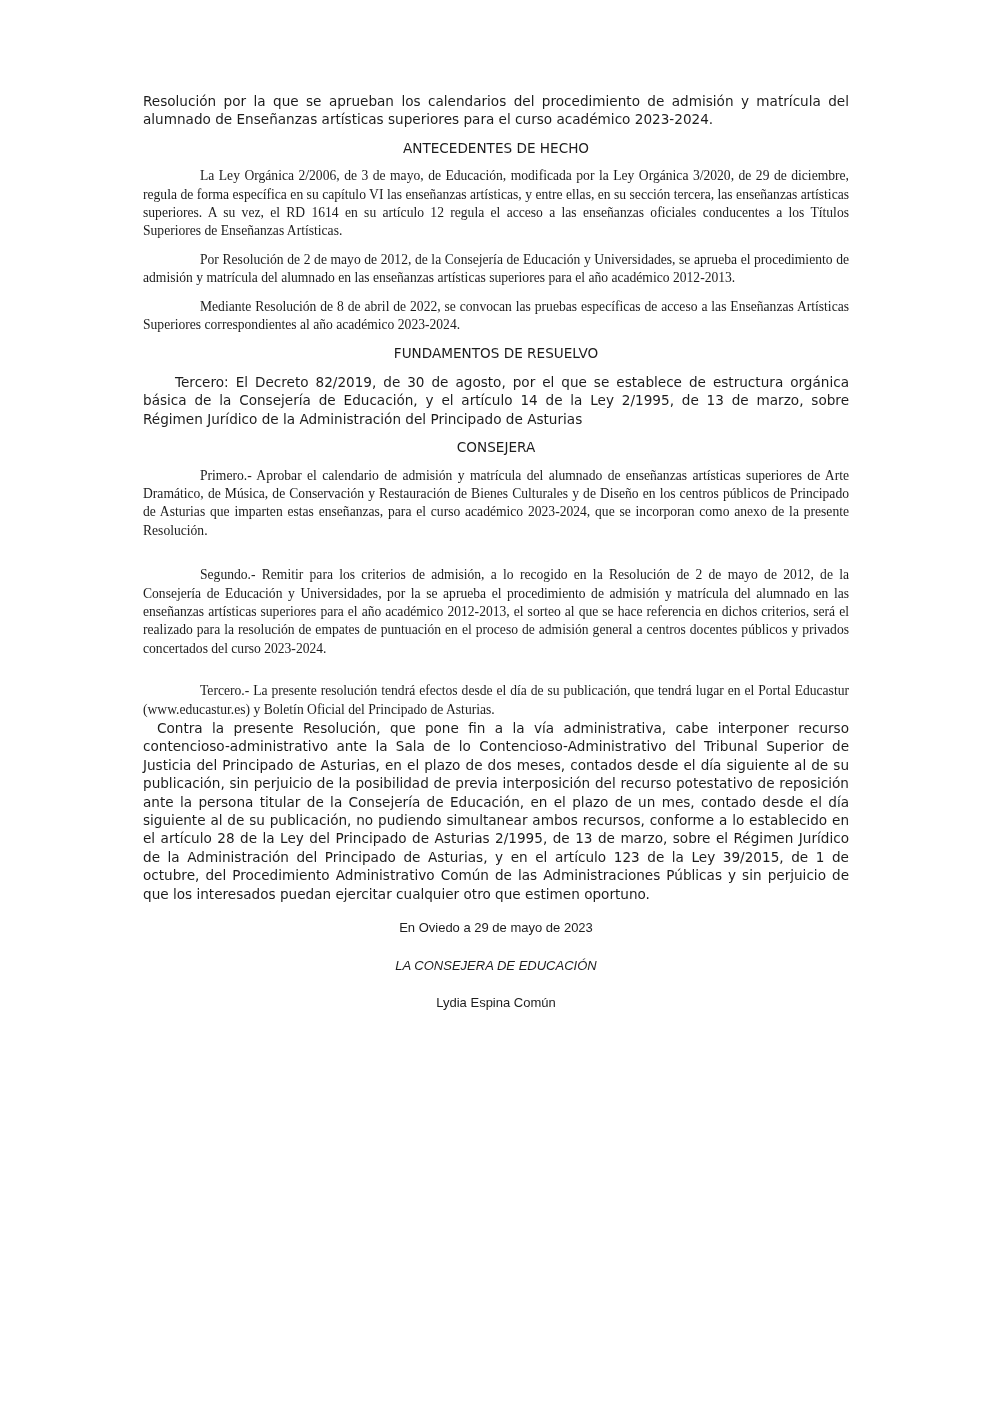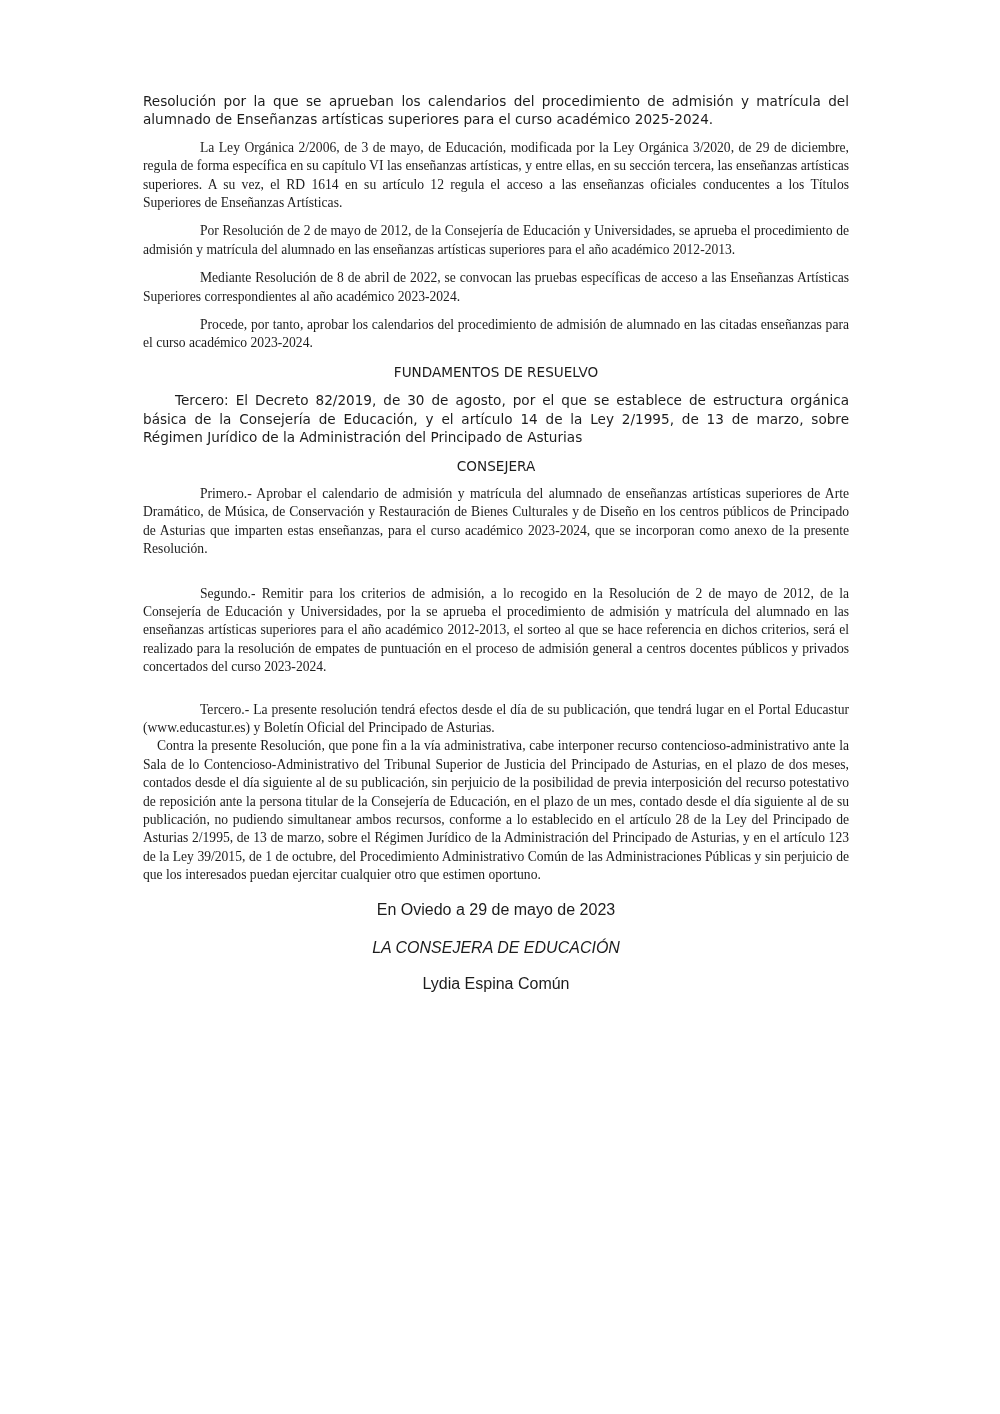--- a/index.html
+++ b/index.html
@@ -28,49 +28,49 @@
   }
   .doc p.title {
     margin-top: 0;
   }
   .heading {
     text-align: center !important;
     text-indent: 0;
   }
   .indent-lg { text-indent: 57px; font-family: Liberation Serif, serif; }
   .indent-sm { text-indent: 32px; }
-  .indent-xs { text-indent: 14px; font-family: Liberation Serif, serif; }
+  .indent-xs { text-indent: 14px; }
   .gap-xl { margin-top: 26px !important; }
   .gap-lg { margin-top: 24px !important; }
   .no-gap  { margin-top: 0 !important; }
   .sig {
     text-align: center !important;
     text-indent: 0;
     font-family: "Liberation Sans", sans-serif;
-    font-size: 16px;
+    font-size: 13px;
   }
   .sig-place { margin-top: 16px !important; }
   .sig-role  { margin-top: 20px !important; font-style: italic; }
   .sig-name  { margin-top: 18px !important; }
 </style>
 </head>
 <body>
 
 <div class="doc">
 
-  <p class="title">Resolución por la que se aprueban los calendarios del procedimiento de admisión y matrícula del alumnado de Enseñanzas artísticas superiores para el curso académico 2025-2024.</p>
+  <p class="title">Resolución por la que se aprueban los calendarios del procedimiento de admisión y matrícula del alumnado de Enseñanzas artísticas superiores para el curso académico 2023-2024.</p>
 
+  <p class="heading">ANTECEDENTES DE HECHO</p>
 
   <p class="indent-lg">La Ley Orgánica 2/2006, de 3 de mayo, de Educación, modificada por la Ley Orgánica 3/2020, de 29 de diciembre, regula de forma específica en su capítulo VI las enseñanzas artísticas, y entre ellas, en su sección tercera, las enseñanzas artísticas superiores. A su vez, el RD 1614 en su artículo 12 regula el acceso a las enseñanzas oficiales conducentes a los Títulos Superiores de Enseñanzas Artísticas.</p>
 
   <p class="indent-lg">Por Resolución de 2 de mayo de 2012, de la Consejería de Educación y Universidades, se aprueba el procedimiento de admisión y matrícula del alumnado en las enseñanzas artísticas superiores para el año académico 2012-2013.</p>
 
   <p class="indent-lg">Mediante Resolución de 8 de abril de 2022, se convocan las pruebas específicas de acceso a las Enseñanzas Artísticas Superiores correspondientes al año académico 2023-2024.</p>
 
-  <p class="indent-lg">Procede, por tanto, aprobar los calendarios del procedimiento de admisión de alumnado en las citadas enseñanzas para el curso académico 2023-2024.</p>
 
   <p class="heading">FUNDAMENTOS DE RESUELVO</p>
 
 
 
   <p class="indent-sm">Tercero: El Decreto 82/2019, de 30 de agosto, por el que se establece de estructura orgánica básica de la Consejería de Educación, y el artículo 14 de la Ley 2/1995, de 13 de marzo, sobre Régimen Jurídico de la Administración del Principado de Asturias</p>
 
   <p class="heading">CONSEJERA</p>
 
   <p class="indent-lg">Primero.- Aprobar el calendario de admisión y matrícula del alumnado de enseñanzas artísticas superiores de Arte Dramático, de Música, de Conservación y Restauración de Bienes Culturales y de Diseño en los centros públicos de Principado de Asturias que imparten estas enseñanzas, para el curso académico 2023-2024, que se incorporan como anexo de la presente Resolución.</p>

